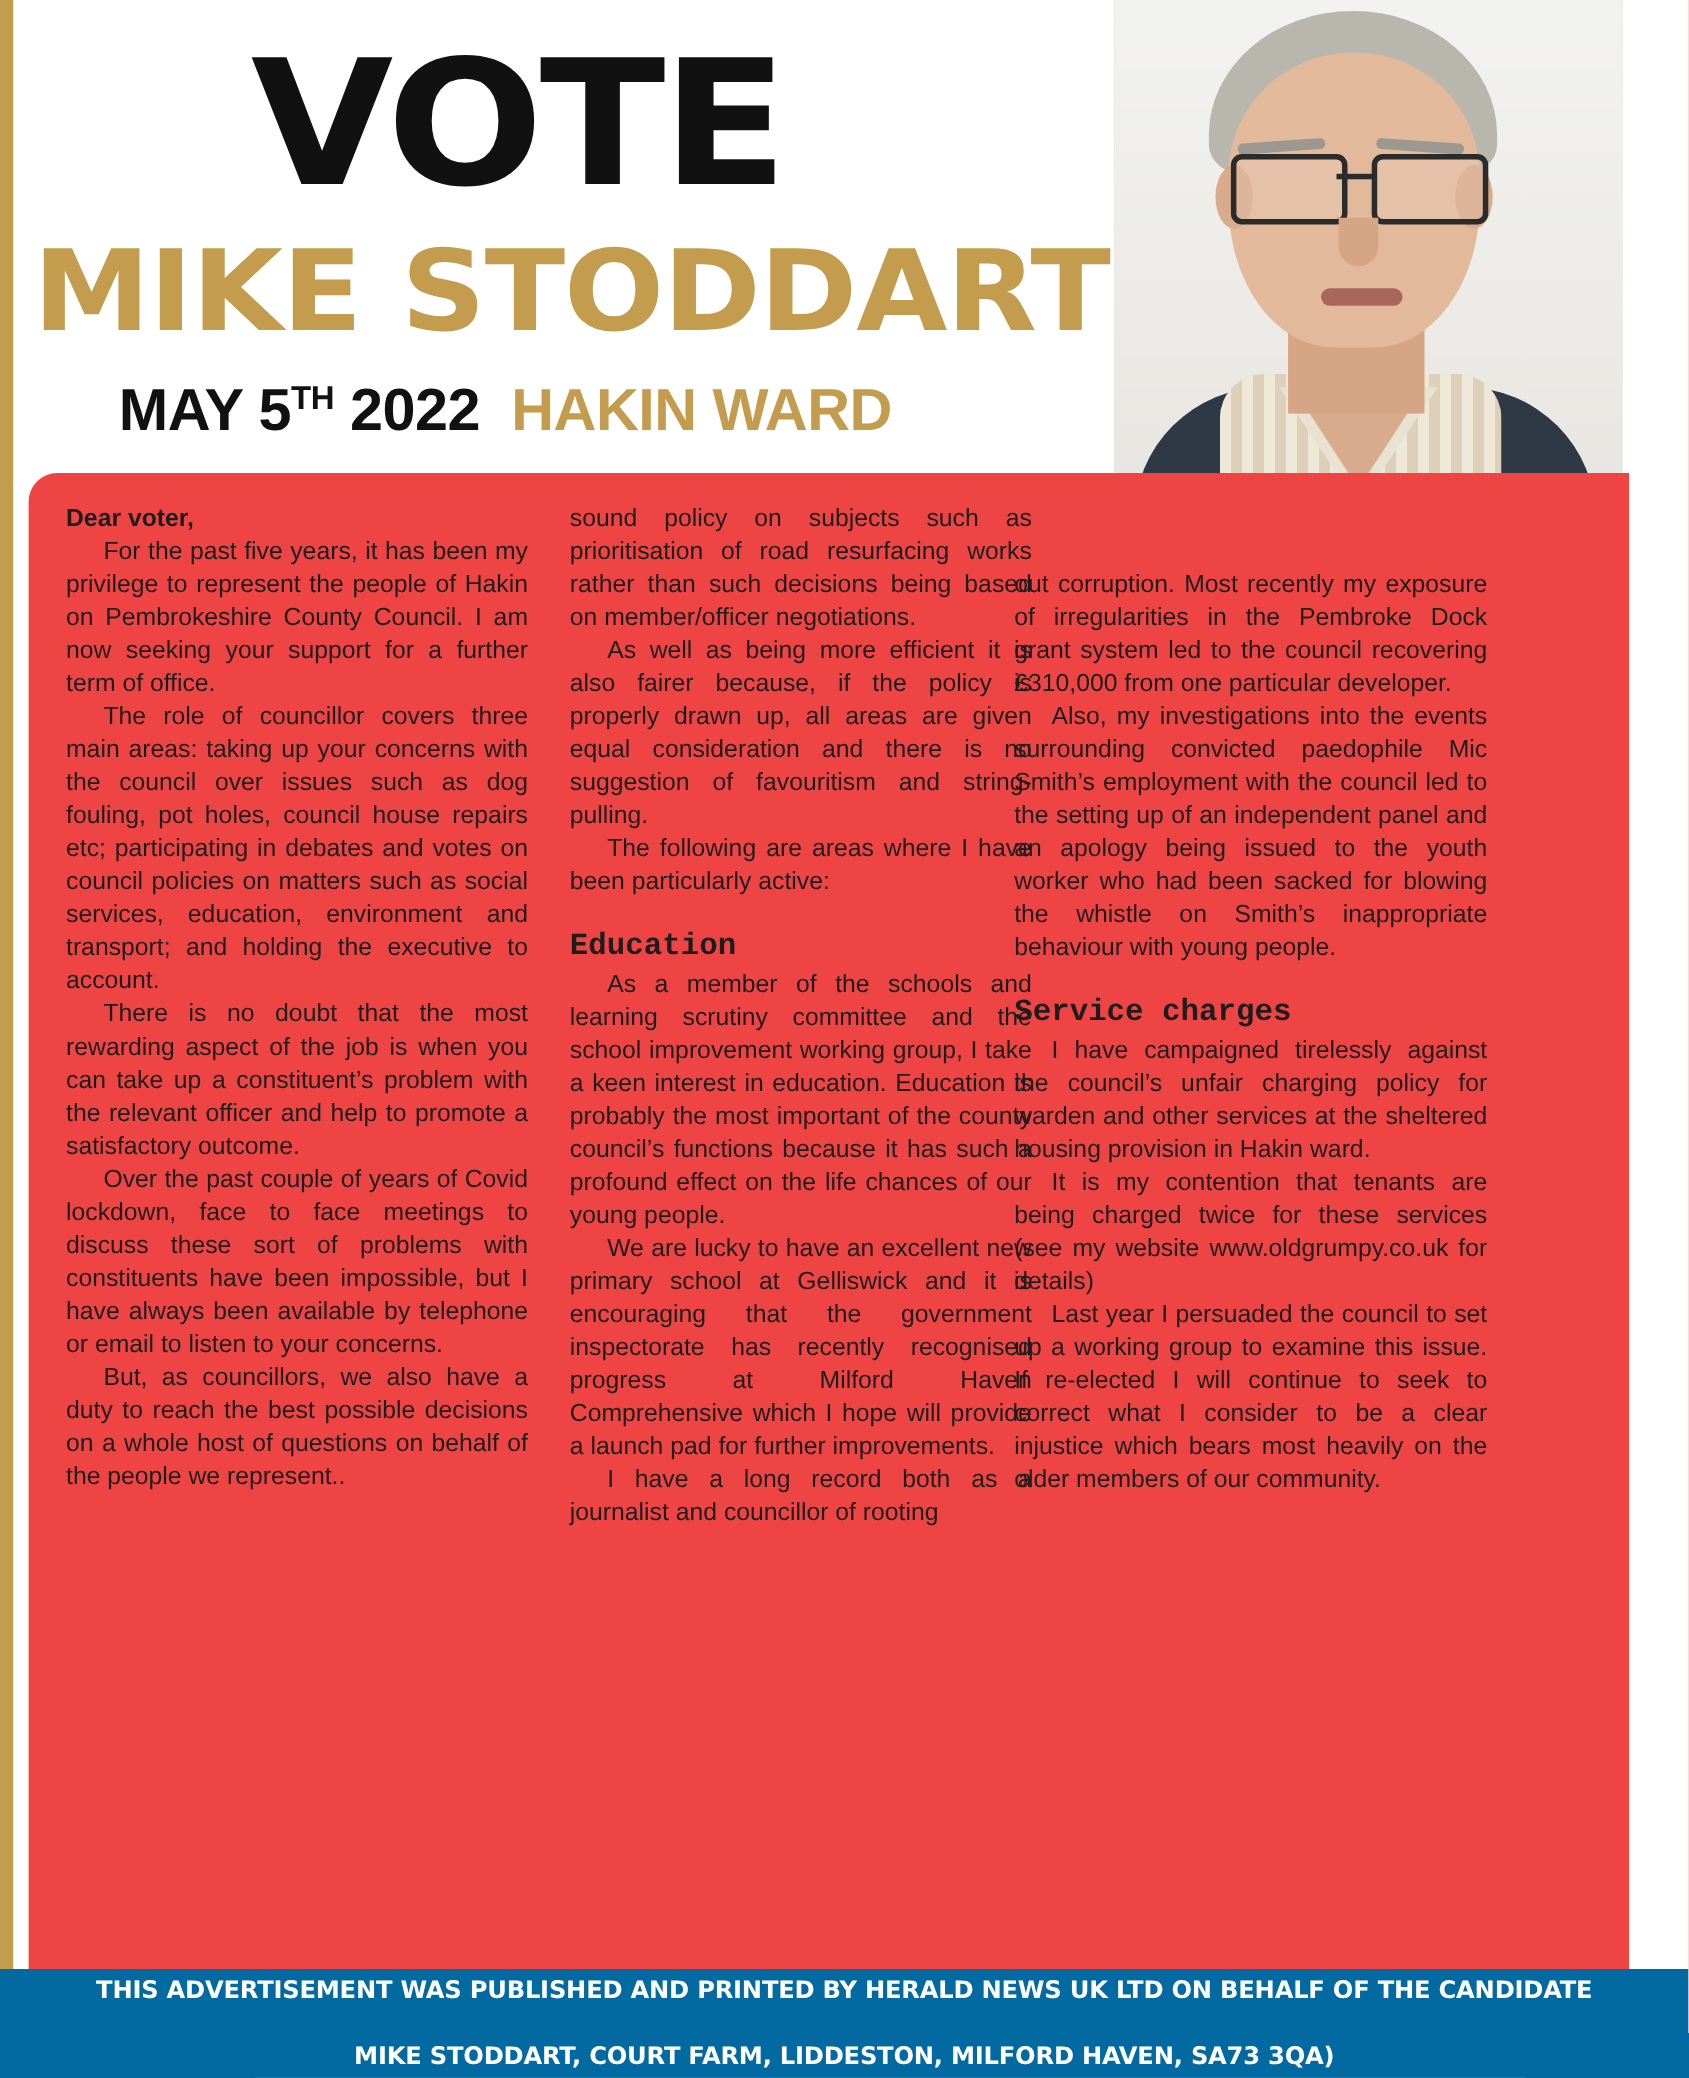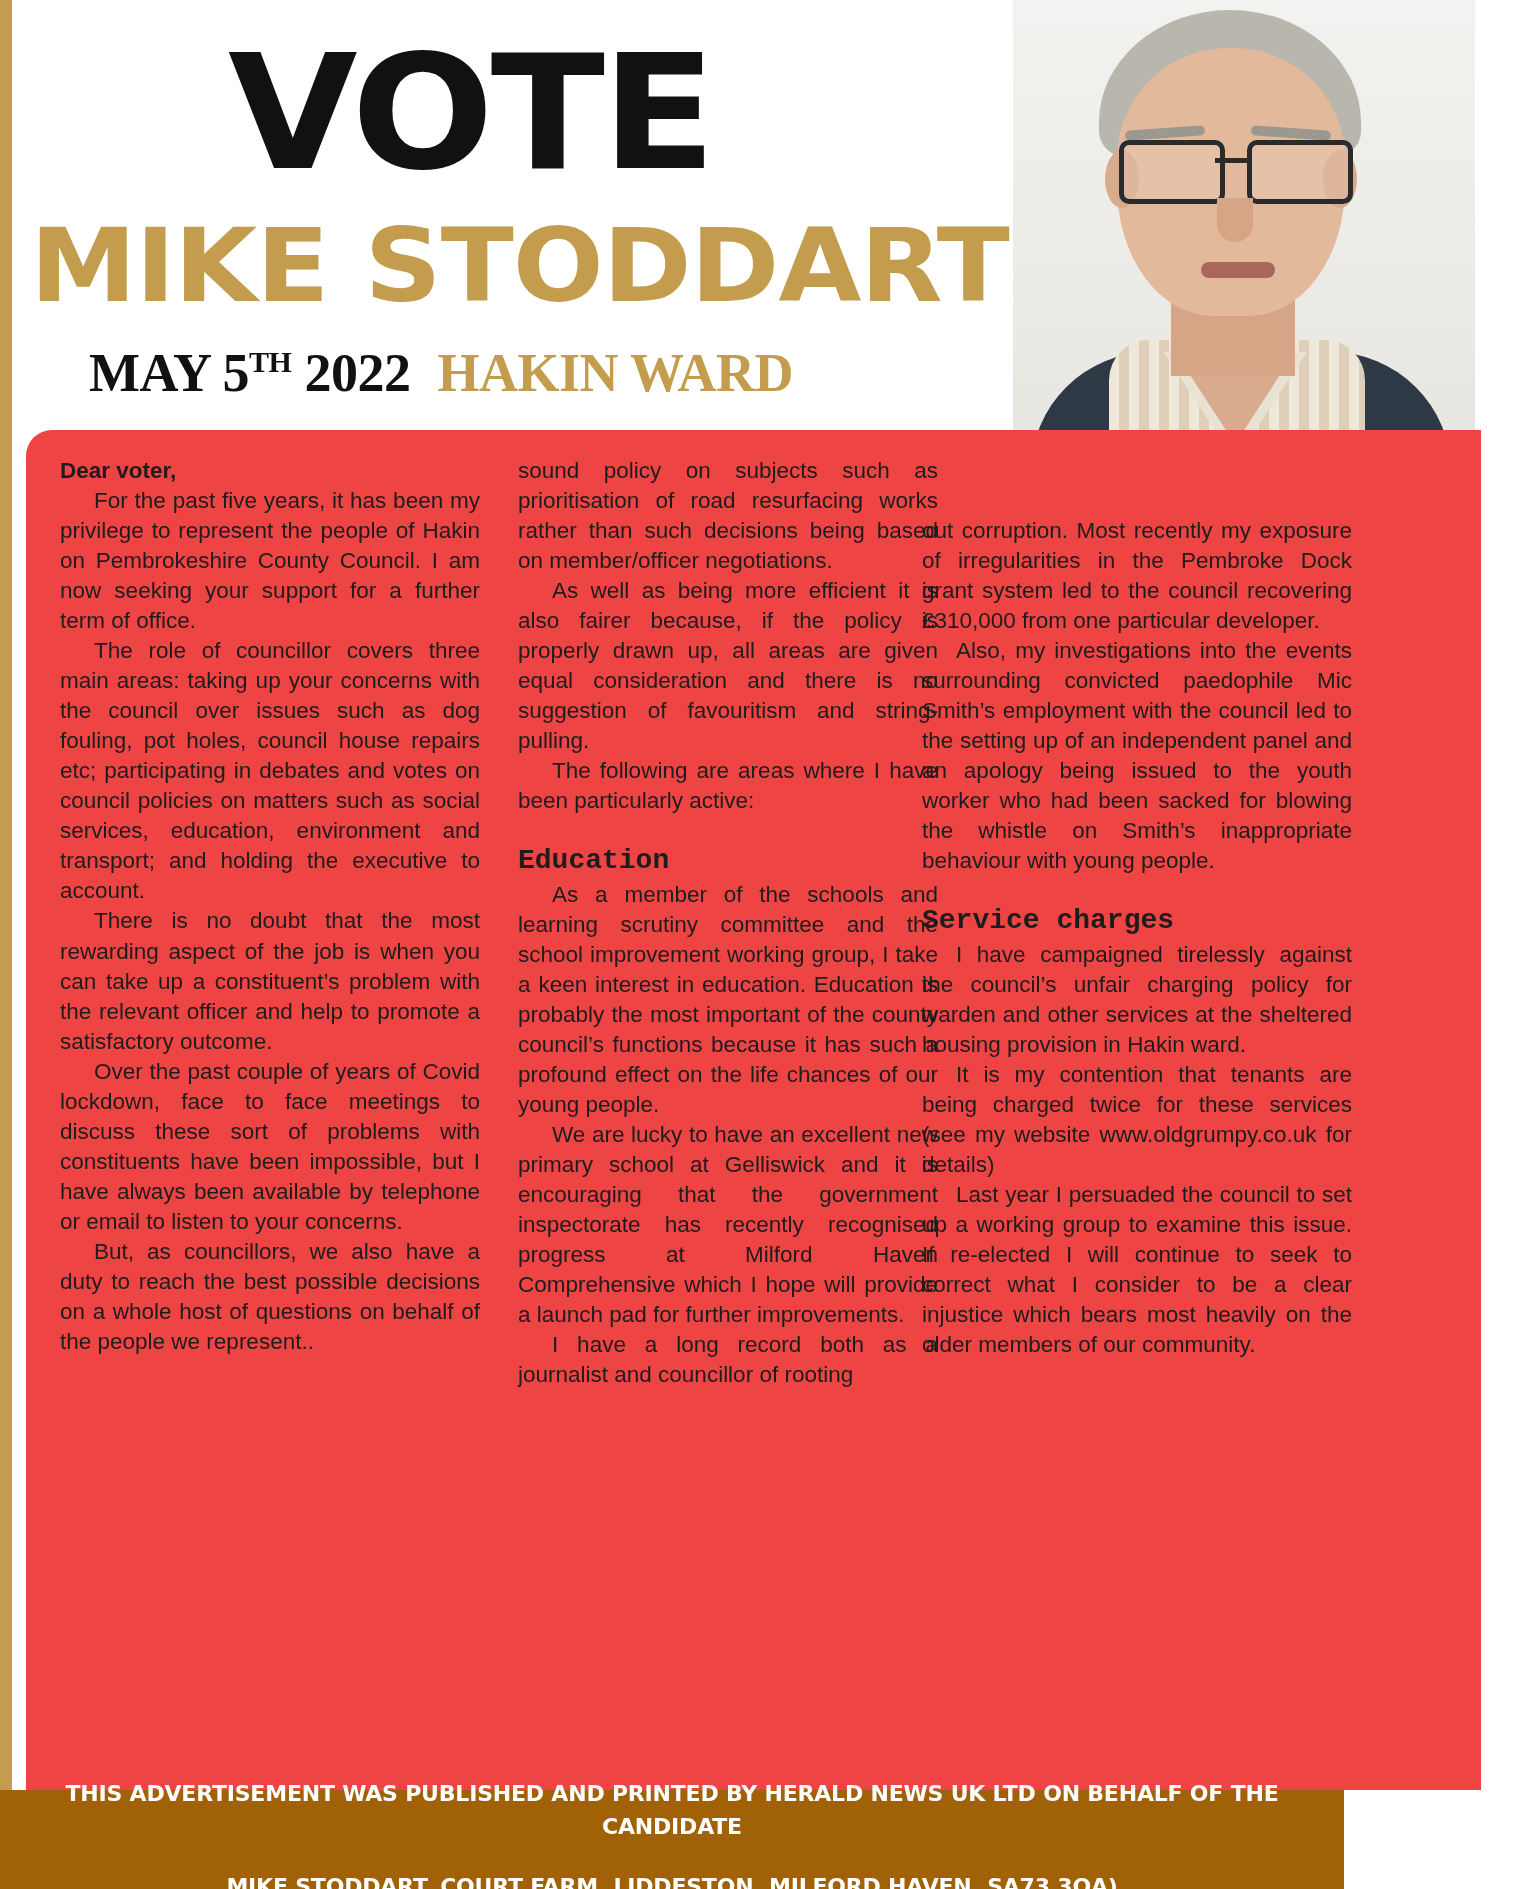--- a/index.html
+++ b/index.html
@@ -58,27 +58,27 @@
     line-height: 1;
     font-weight: 800;
     letter-spacing: -1px;
     color: #c39c4e;
     font-family: "DejaVu Sans", sans-serif;
     transform: scaleX(1.05);
     transform-origin: left top;
   }
   .dateline {
     position: absolute;
-    left: 89px;
+    left: 108px;
     top: 342px;
     font-size: 54px;
     font-weight: 800;
     letter-spacing: -0.5px;
     color: #111111;
-    font-family: Liberation Serif, serif;
+    font-family: Liberation Sans, sans-serif;
     white-space: nowrap;
     text-align: center;
   }
   .dateline sup {
     font-size: 30px;
     vertical-align: super;
     font-weight: 800;
   }
   .dateline .ward {
     color: #c39c4e;
@@ -286,23 +286,23 @@
     font-weight: bold;
     text-indent: 0;
     font-family: Liberation Mono, monospace;
   }
 
   
   .footer {
     position: absolute;
     left: 0;
     top: 1790px;
-    width: 1344px;
+    width: 1535px;
     height: 99px;
-    background: #a16207;
+    background: #0369a1;
     display: flex;
     flex-direction: column;
     align-items: center;
     justify-content: center;
     text-align: center;
     gap: 27px;
   }
   .footer div {
     color: #ffffff;
     font-weight: bold;

